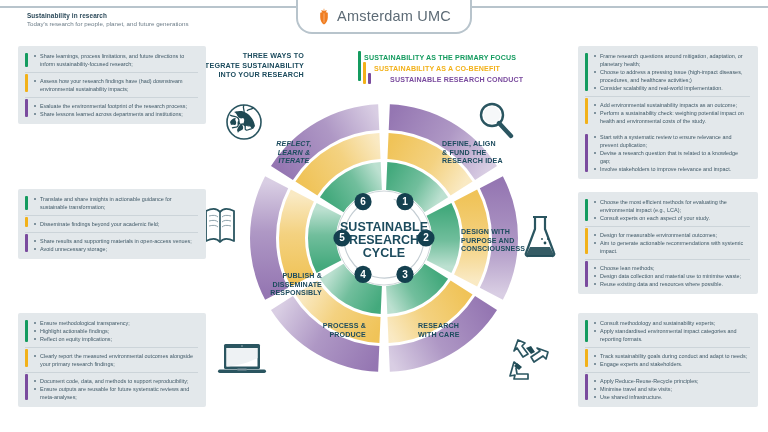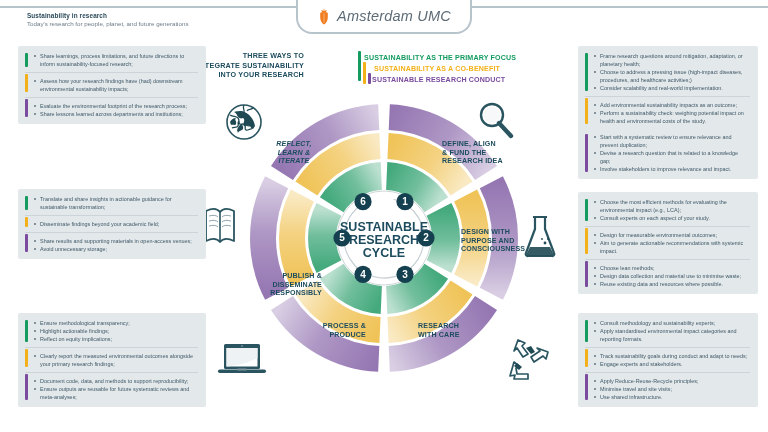--- a/index.html
+++ b/index.html
@@ -32,21 +32,20 @@
     border-top: none;
     border-radius: 0 0 16px 16px;
     background: #fff;
     display: flex; align-items: center; justify-content: center;
     gap: 6px;
   }
   .tulip { width: 14px; height: 18px; flex: none; }
   .logo-text {
     font-size: 14.5px; color: #5d6b76; letter-spacing: .2px;
     white-space: nowrap;
-    font-style: italic;
   }
   .hdr-title {
     position: absolute; left: 27px; top: 12px;
     font-size: 6.4px; font-weight: bold; color: #2c4a5a;
     letter-spacing: .1px;
   }
   .hdr-sub {
     position: absolute; left: 27px; top: 20px;
     font-size: 6.2px; color: #6d7d88;
   }
@@ -161,21 +160,21 @@
       <div class="legend-row">
         <span class="lbar" style="left:-6px;background:#149b5f;"></span>
         <span class="ltext lg-green">SUSTAINABILITY AS THE PRIMARY FOCUS</span>
       </div>
       <div class="legend-row">
         <span class="lbar" style="left:-1px;top:0;height:22px;background:#f2b119;"></span>
         <span class="ltext lg-gold" style="margin-left:10px;">SUSTAINABILITY AS A CO-BENEFIT</span>
       </div>
       <div class="legend-row">
         <span class="lbar" style="left:4px;top:0;height:11px;background:#7a4b9e;"></span>
-        <span class="ltext lg-purple" style="margin-left:8px;">SUSTAINABLE RESEARCH CONDUCT</span>
+        <span class="ltext lg-purple" style="margin-left:26px;">SUSTAINABLE RESEARCH CONDUCT</span>
       </div>
     </div>
   </div>
 
   <div class="wheel-wrap">
     <svg width="276" height="276" viewBox="0 0 276 276">
       <g id="rings">
           <circle cx="138" cy="138" r="137" fill="none" stroke="#ffffff" stroke-width="5"></circle>
           <defs>
             <linearGradient id="grad-0-0" gradientUnits="userSpaceOnUse" x1="140.70440201665085" y1="76.05901026192481" x2="190.29026964039892" y2="104.68742428249692">

